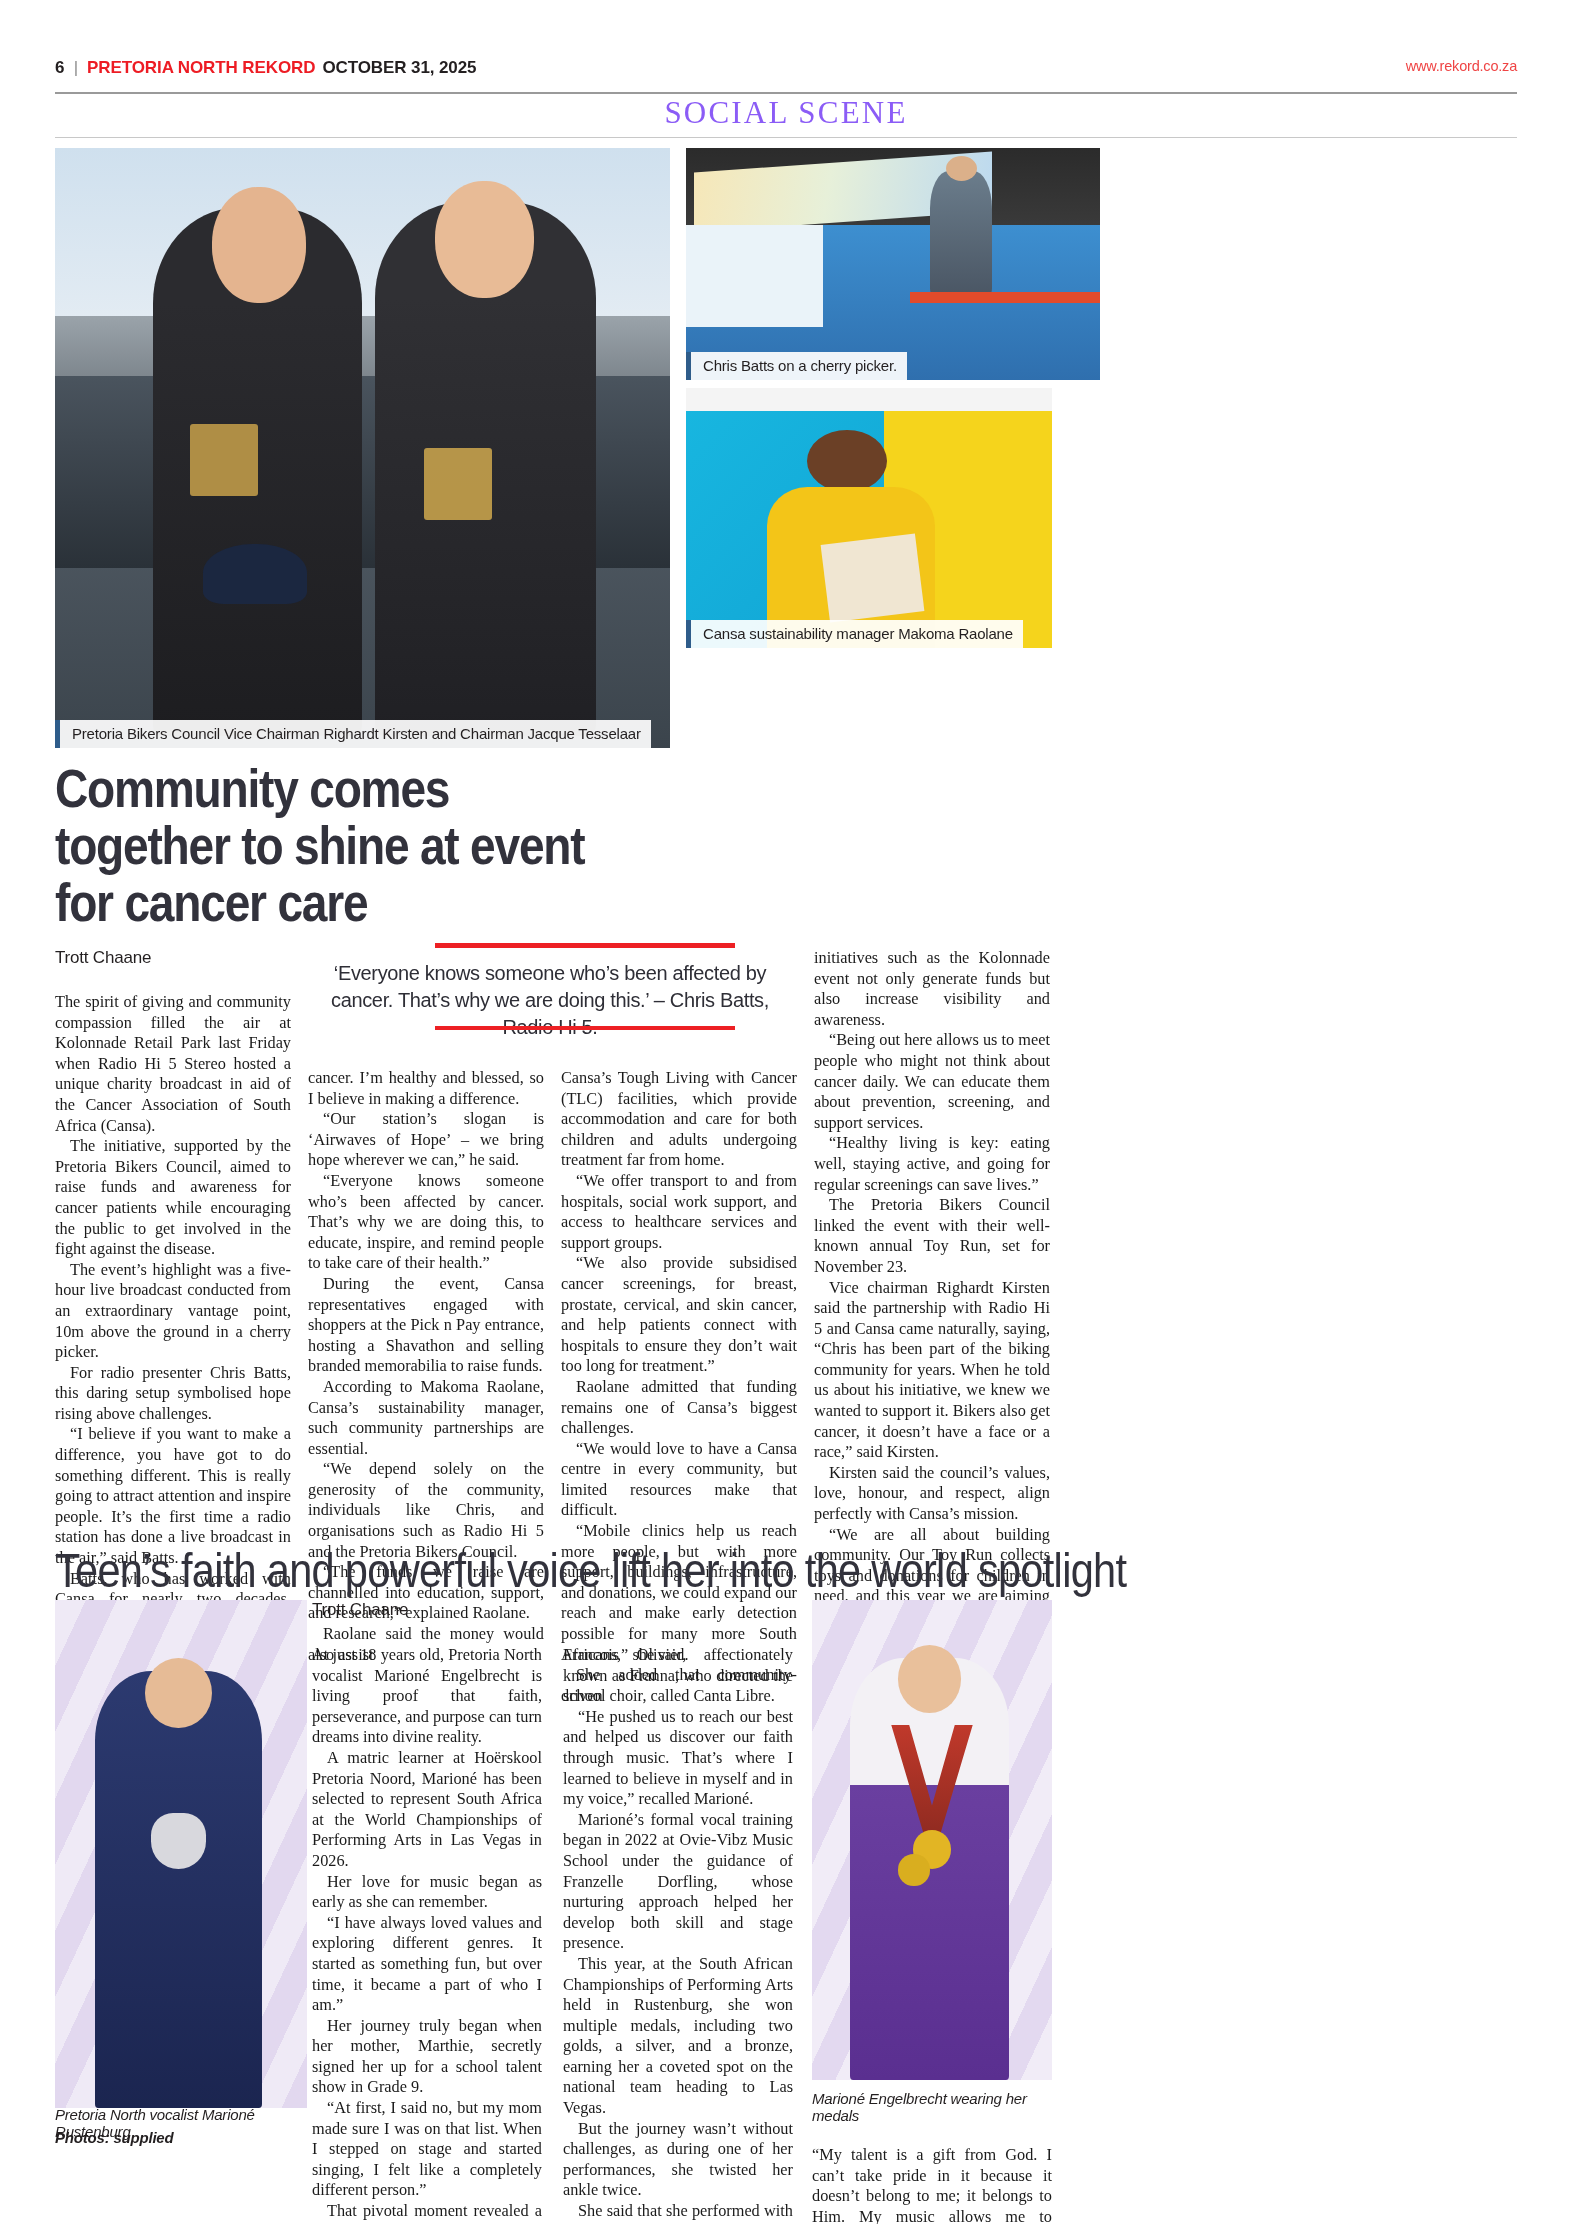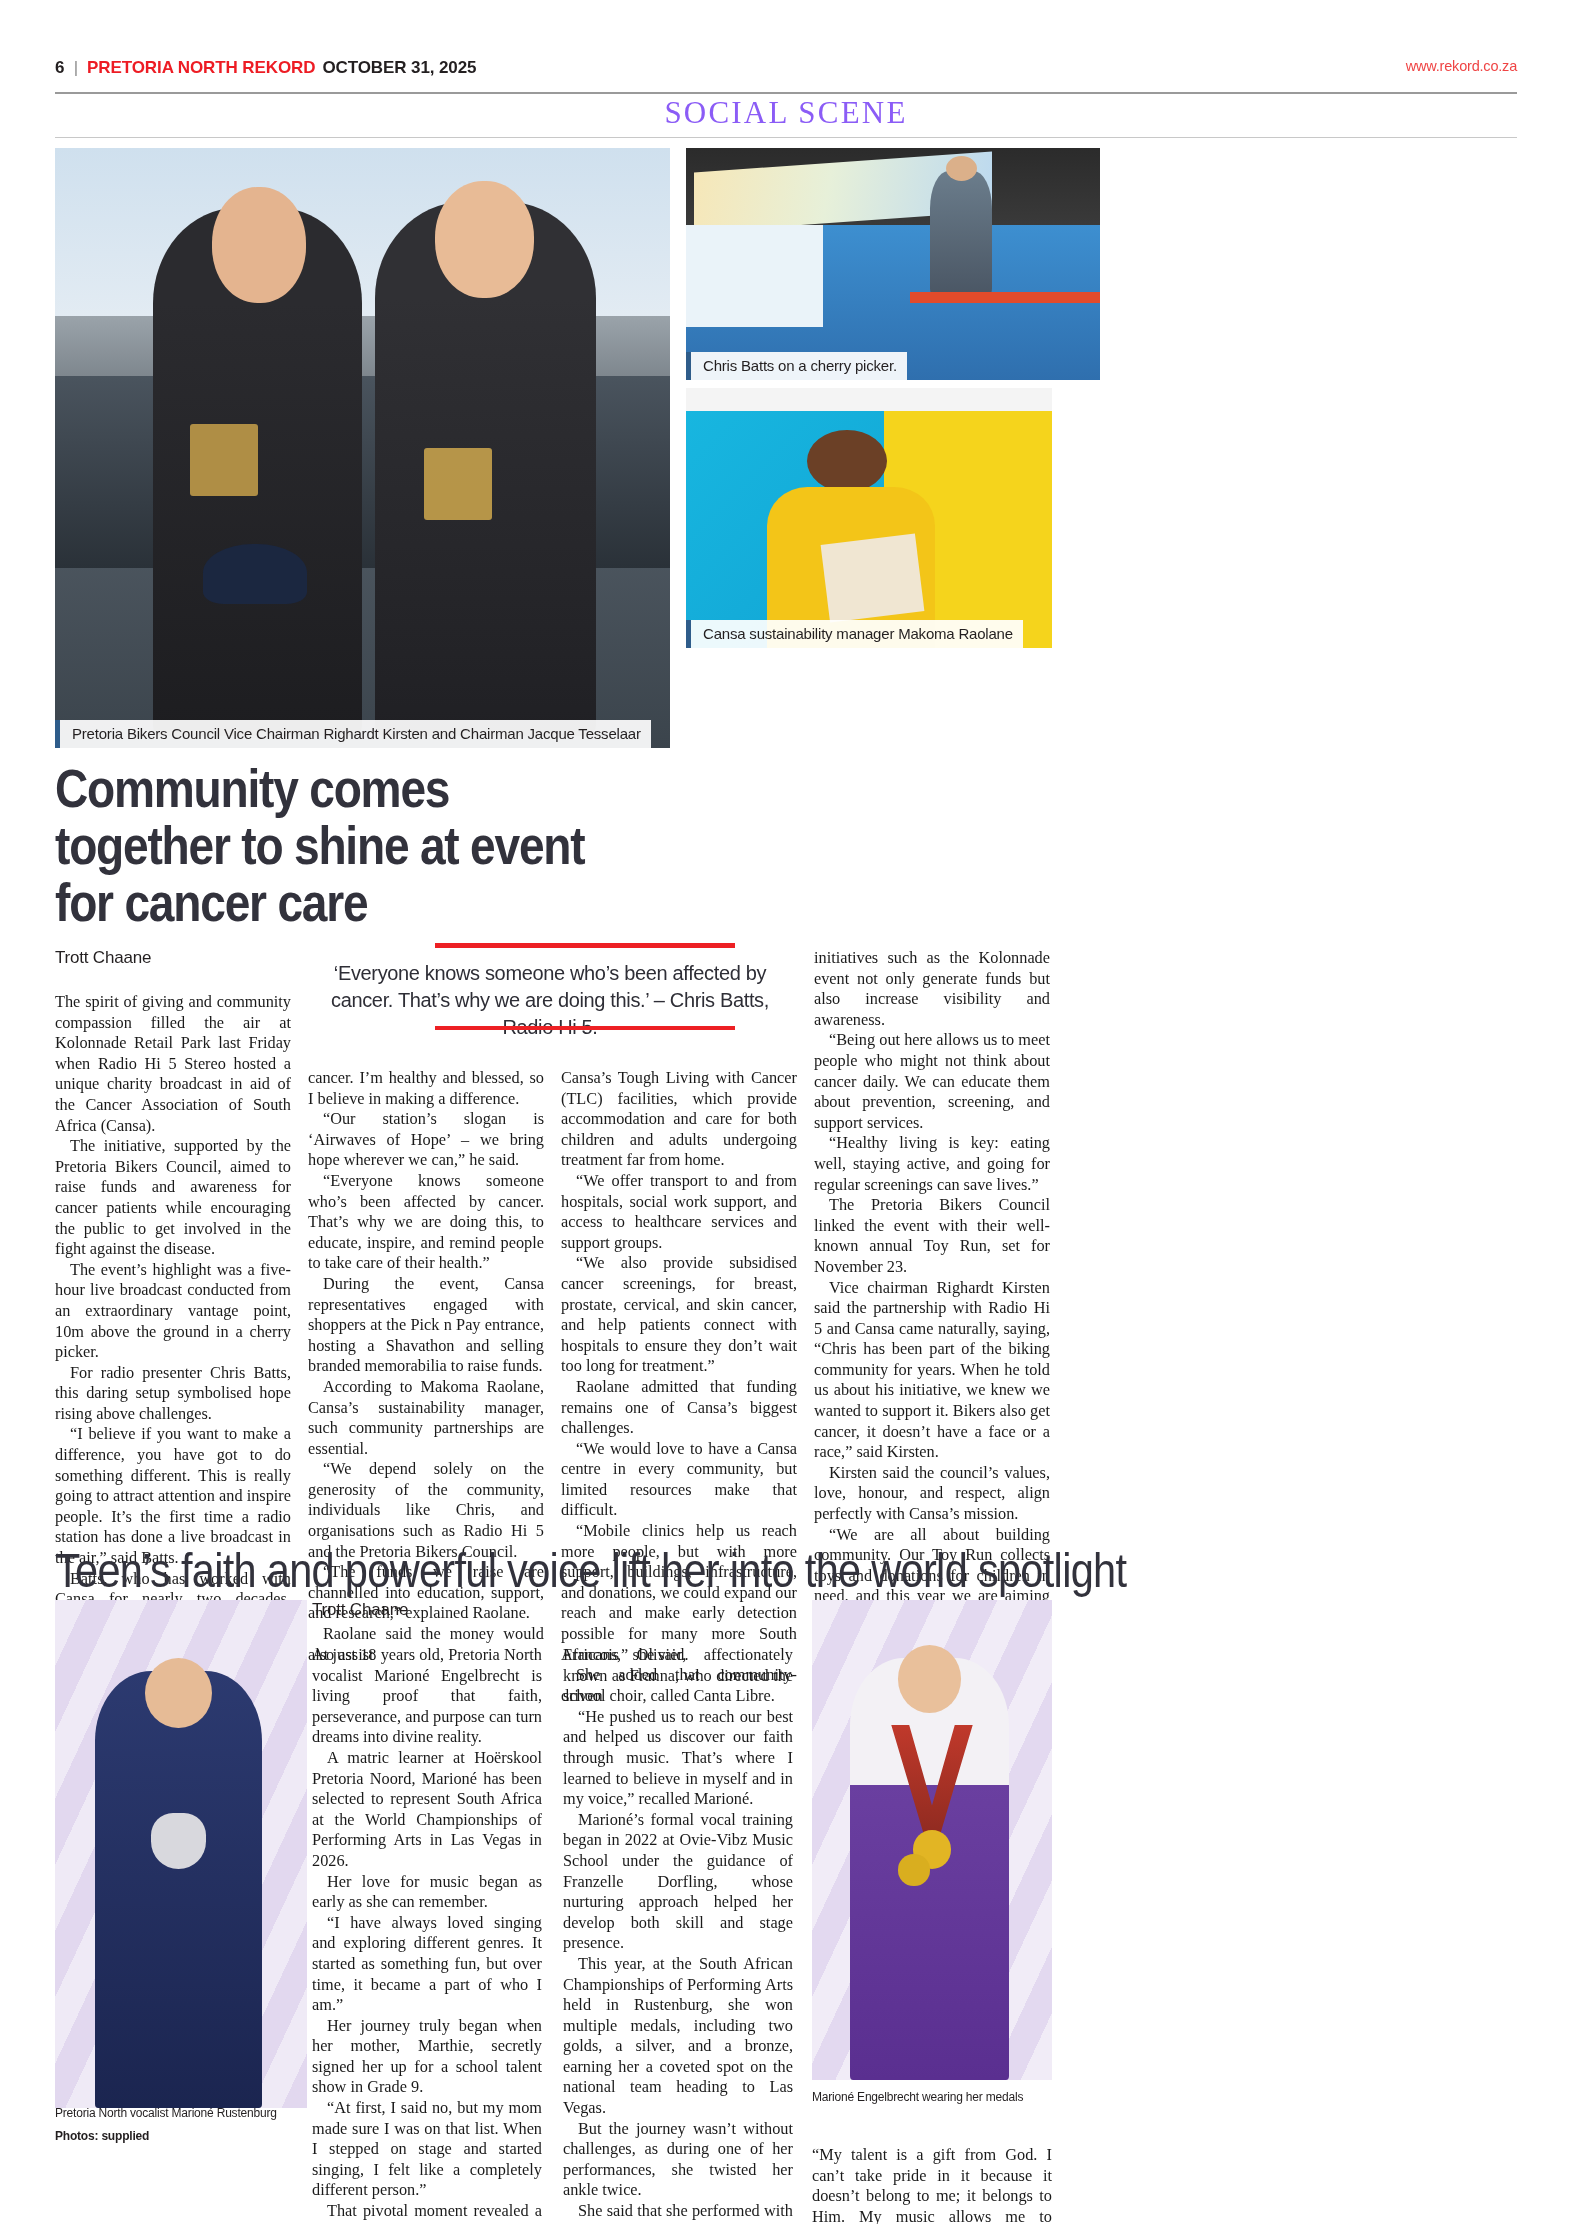--- a/index.html
+++ b/index.html
@@ -266,23 +266,24 @@
   }
   #photo-medals .ribbon {
     position:absolute; left:33%; top:26%; width:34%; height:24%;
     background: linear-gradient(#c0392b,#8e2a20);
     clip-path: polygon(0 0, 22% 0, 50% 70%, 78% 0, 100% 0, 58% 100%, 42% 100%);
   }
 
   .cap-below {
     position: absolute;
     font-family: "Liberation Sans", sans-serif;
-    font-size: 12px;
+    font-size: 15px;
     color: #231f20;
     letter-spacing: -0.2px;
+    font-style: italic;
   }
   .cap-below.bold { font-weight: bold; }
 
   
   .headline-main {
     position: absolute;
     left: 55px; top: 760px;
     width: 640px;
     font-family: "Liberation Sans", sans-serif;
     font-weight: bold;
@@ -481,21 +482,21 @@
     <div class="medal2"></div>
   </div>
   <div class="cap-below" style="left:812px; top:2090px; width:260px;">Marioné Engelbrecht wearing her medals</div>
 
   <div class="byline byline-a2">Trott Chaane</div>
 
   <div class="col" id="a2-c1">
       <p class="">At just 18 years old, Pretoria North vocalist Marioné Engelbrecht is living proof that faith, perseverance, and purpose can turn dreams into divine reality.</p>
       <p class="indent">A matric learner at Hoërskool Pretoria Noord, Marioné has been selected to represent South Africa at the World Championships of Performing Arts in Las Vegas in 2026.</p>
       <p class="indent">Her love for music began as early as she can remember.</p>
-      <p class="indent">“I have always loved singing and exploring different genres. It started as something fun, but over time, it became a part of who I am.”</p>
+      <p class="indent">“I have always loved values and exploring different genres. It started as something fun, but over time, it became a part of who I am.”</p>
       <p class="indent">Her journey truly began when her mother, Marthie, secretly signed her up for a school talent show in Grade 9.</p>
       <p class="indent">“At first, I said no, but my mom made sure I was on that list. When I stepped on stage and started singing, I felt like a completely different person.”</p>
       <p class="indent">That pivotal moment revealed a gift that could no longer be ignored. Her musical confidence grew under the mentorship of</p>
     </div>
   <div class="col" id="a2-c2">
       <p class="">Francois Olivier, affectionately known as Franna, who directed the school choir, called Canta Libre.</p>
       <p class="indent">“He pushed us to reach our best and helped us discover our faith through music. That’s where I learned to believe in myself and in my voice,” recalled Marioné.</p>
       <p class="indent">Marioné’s formal vocal training began in 2022 at Ovie-Vibz Music School under the guidance of Franzelle Dorfling, whose nurturing approach helped her develop both skill and stage presence.</p>
       <p class="indent">This year, at the South African Championships of Performing Arts held in Rustenburg, she won multiple medals, including two golds, a silver, and a bronze, earning her a coveted spot on the national team heading to Las Vegas.</p>
       <p class="indent">But the journey wasn’t without challenges, as during one of her performances, she twisted her ankle twice.</p>

